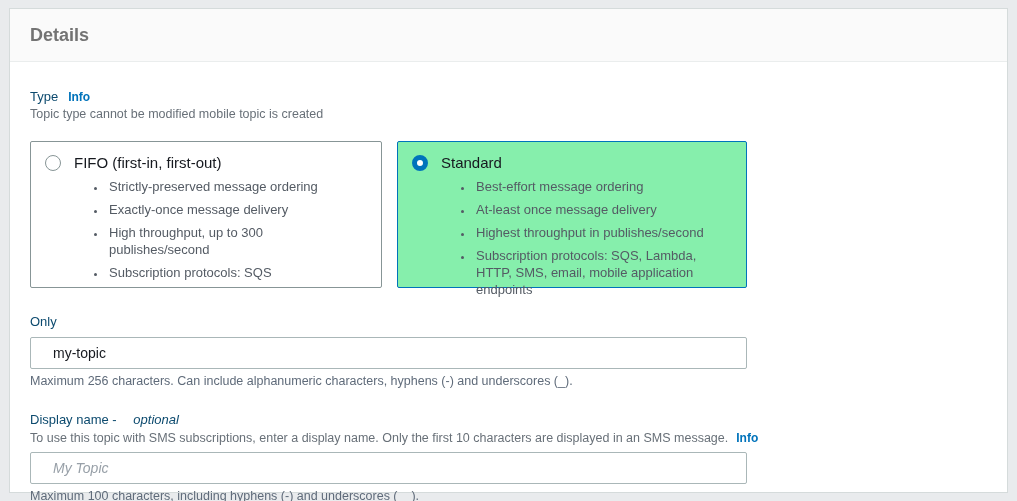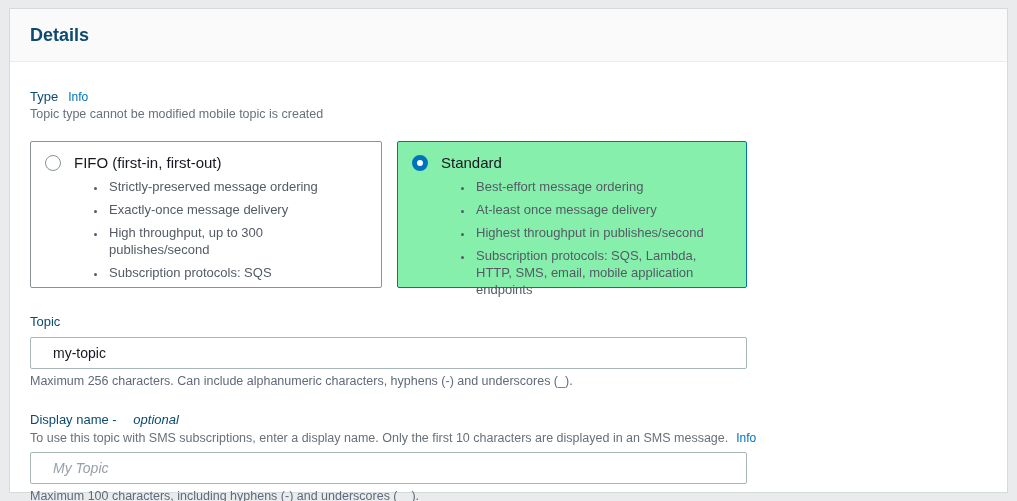--- a/index.html
+++ b/index.html
@@ -18,27 +18,27 @@
     border: 1px solid #d5dbdb;
   }
   .panel-header {
     height: 53px;
     background: #fafafa;
     border-bottom: 1px solid #eaeded;
     display: flex;
     align-items: center;
     padding: 0 20px;
   }
-  .panel-title { font-size: 18px; font-weight: 700; color: #0c4a6e; }
+  .panel-title { font-size: 18px; font-weight: 700; color: #737373; }
   .panel-body { padding: 16px 20px 20px 20px; }
 
   .label-row { display: flex; align-items: baseline; }
   .field-label { font-size: 13px; color: #0c4a6e; }
   .info-link {
-    font-size: 12px; font-weight: 400; color: #0073bb;
+    font-size: 12px; font-weight: 700; color: #0073bb;
     margin-left: 10px; text-decoration: none; cursor: pointer; margin-top: 12px;
   }
   .field-desc { font-size: 12.5px; color: #687078; margin-top: 3px; }
 
   .cards { display: flex; gap: 15px; margin-top: 20px; }
   .card {
     width: 352px; height: 147px;
     border: 1px solid #879596;
     border-radius: 2px;
     background: #ffffff;
@@ -130,21 +130,21 @@
             <li>At-least once message delivery</li>
             <li>Highest throughput in publishes/second</li>
             <li>Subscription protocols: SQS, Lambda, HTTP, SMS, email, mobile application endpoints</li>
           </ul>
         </div>
 
       </div>
     </div>
 
     <div class="form-row">
-      <span class="field-label">Topic</span>
+      <span class="field-label">Only</span>
       <input type="text" class="text-input" value="my-topic" style="">
       <div class="constraint">Maximum 256 characters. Can include alphanumeric characters, hyphens (-) and underscores (_).</div>
     </div>
 
     <div class="form-row">
       <div class="label-row">
         <span class="field-label"><span>Display name -</span> <span class="optional">optional</span></span>
       </div>
       <div class="field-desc desc-line">
         <span>To use this topic with SMS subscriptions, enter a display name. Only the first 10 characters are displayed in an SMS message.</span><a class="info-link">Info</a>

